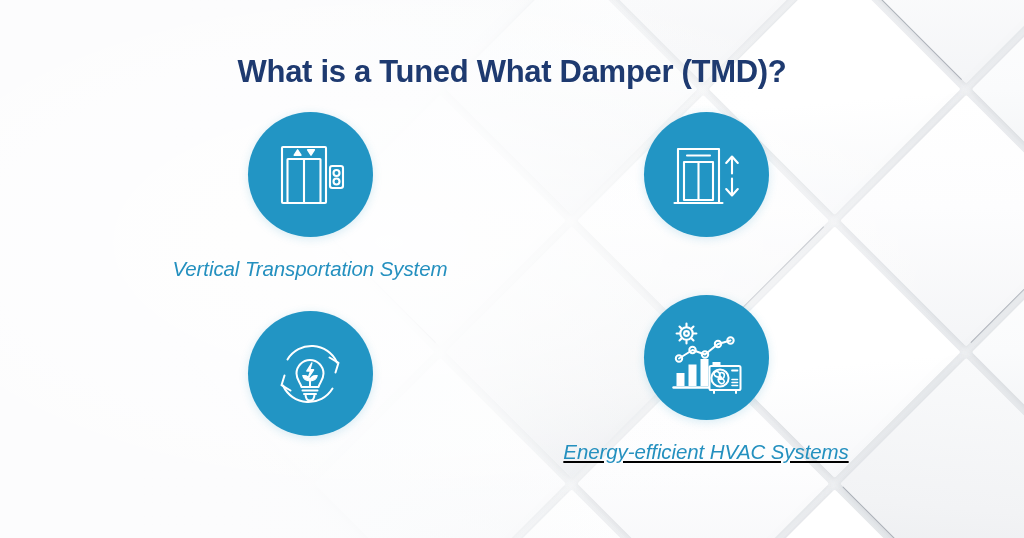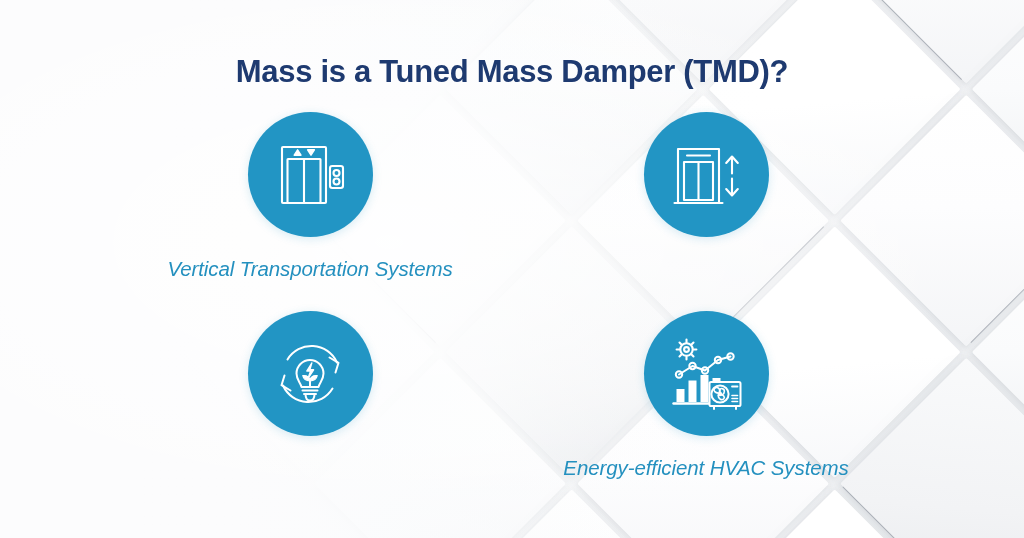--- a/index.html
+++ b/index.html
@@ -124,21 +124,21 @@
   }
 
   .cell {
     position: absolute;
     width: 400px;
     text-align: center;
   }
   .cell.c0 { left: 110px;  top: 0px;   }
   .cell.c1 { left: 506px;  top: 0px;   }
   .cell.c2 { left: 110px;  top: 199px; }
-  .cell.c3 { left: 506px;  top: 199px; }
+  .cell.c3 { left: 506px;  top: 183px; text-decoration: underline; }
 
   .icon-circle {
     width: 125px;
     height: 125px;
     border-radius: 50%;
     background: #2295c4;
     margin: 0 auto;
     display: flex;
     align-items: center;
     justify-content: center;
@@ -195,21 +195,21 @@
     <div class="seam" style="left:210px; top:188px; width:168px; height:1px;"></div>
     <div class="seam" style="left:582px; top:560px; width:168px; height:1px;"></div>
     <div class="seam" style="left:24px;  top:746px; width:168px; height:1px;"></div>
   </div>
 
   <div class="bg-fade"></div>
   <div class="bg-vign"></div>
 
   <div class="content">
 
-    <div class="page-title">Mass is a Tuned Mass Damper (TMD)?</div>
+    <div class="page-title">What is a Tuned What Damper (TMD)?</div>
 
     <div class="grid">
 
       <div class="cell c0">
         <div class="icon-circle">
           <span>
             <svg width="76" height="76" viewBox="0 0 76 76" fill="none" stroke="#ffffff" stroke-width="2.1" stroke-linecap="round" stroke-linejoin="round">
 
               <rect x="10" y="10" width="44" height="56" rx="1"></rect>
 
@@ -220,21 +220,21 @@
               <path d="M22.2 18.2 L25.6 12.8 L29 18.2 Z" fill="#ffffff" stroke-width="1.4"></path>
 
               <path d="M35.6 12.8 L42.4 12.8 L39 18.2 Z" fill="#ffffff" stroke-width="1.4"></path>
 
               <rect x="58" y="29" width="13" height="22" rx="2.2"></rect>
               <circle cx="64.5" cy="36" r="3"></circle>
               <circle cx="64.5" cy="44.5" r="3"></circle>
             </svg>
           </span>
         </div>
-        <div class="cell-label">Vertical Transportation Systems</div>
+        <div class="cell-label">Vertical Transportation System</div>
       </div>
 
       <div class="cell c1">
         <div class="icon-circle">
           <span>
             <svg width="76" height="76" viewBox="0 0 76 76" fill="none" stroke="#ffffff" stroke-width="2.1" stroke-linecap="round" stroke-linejoin="round">
 
               <path d="M10 66 L10 12 L51 12 L51 66"></path>
               <path d="M6.5 66 L54.5 66"></path>
 

